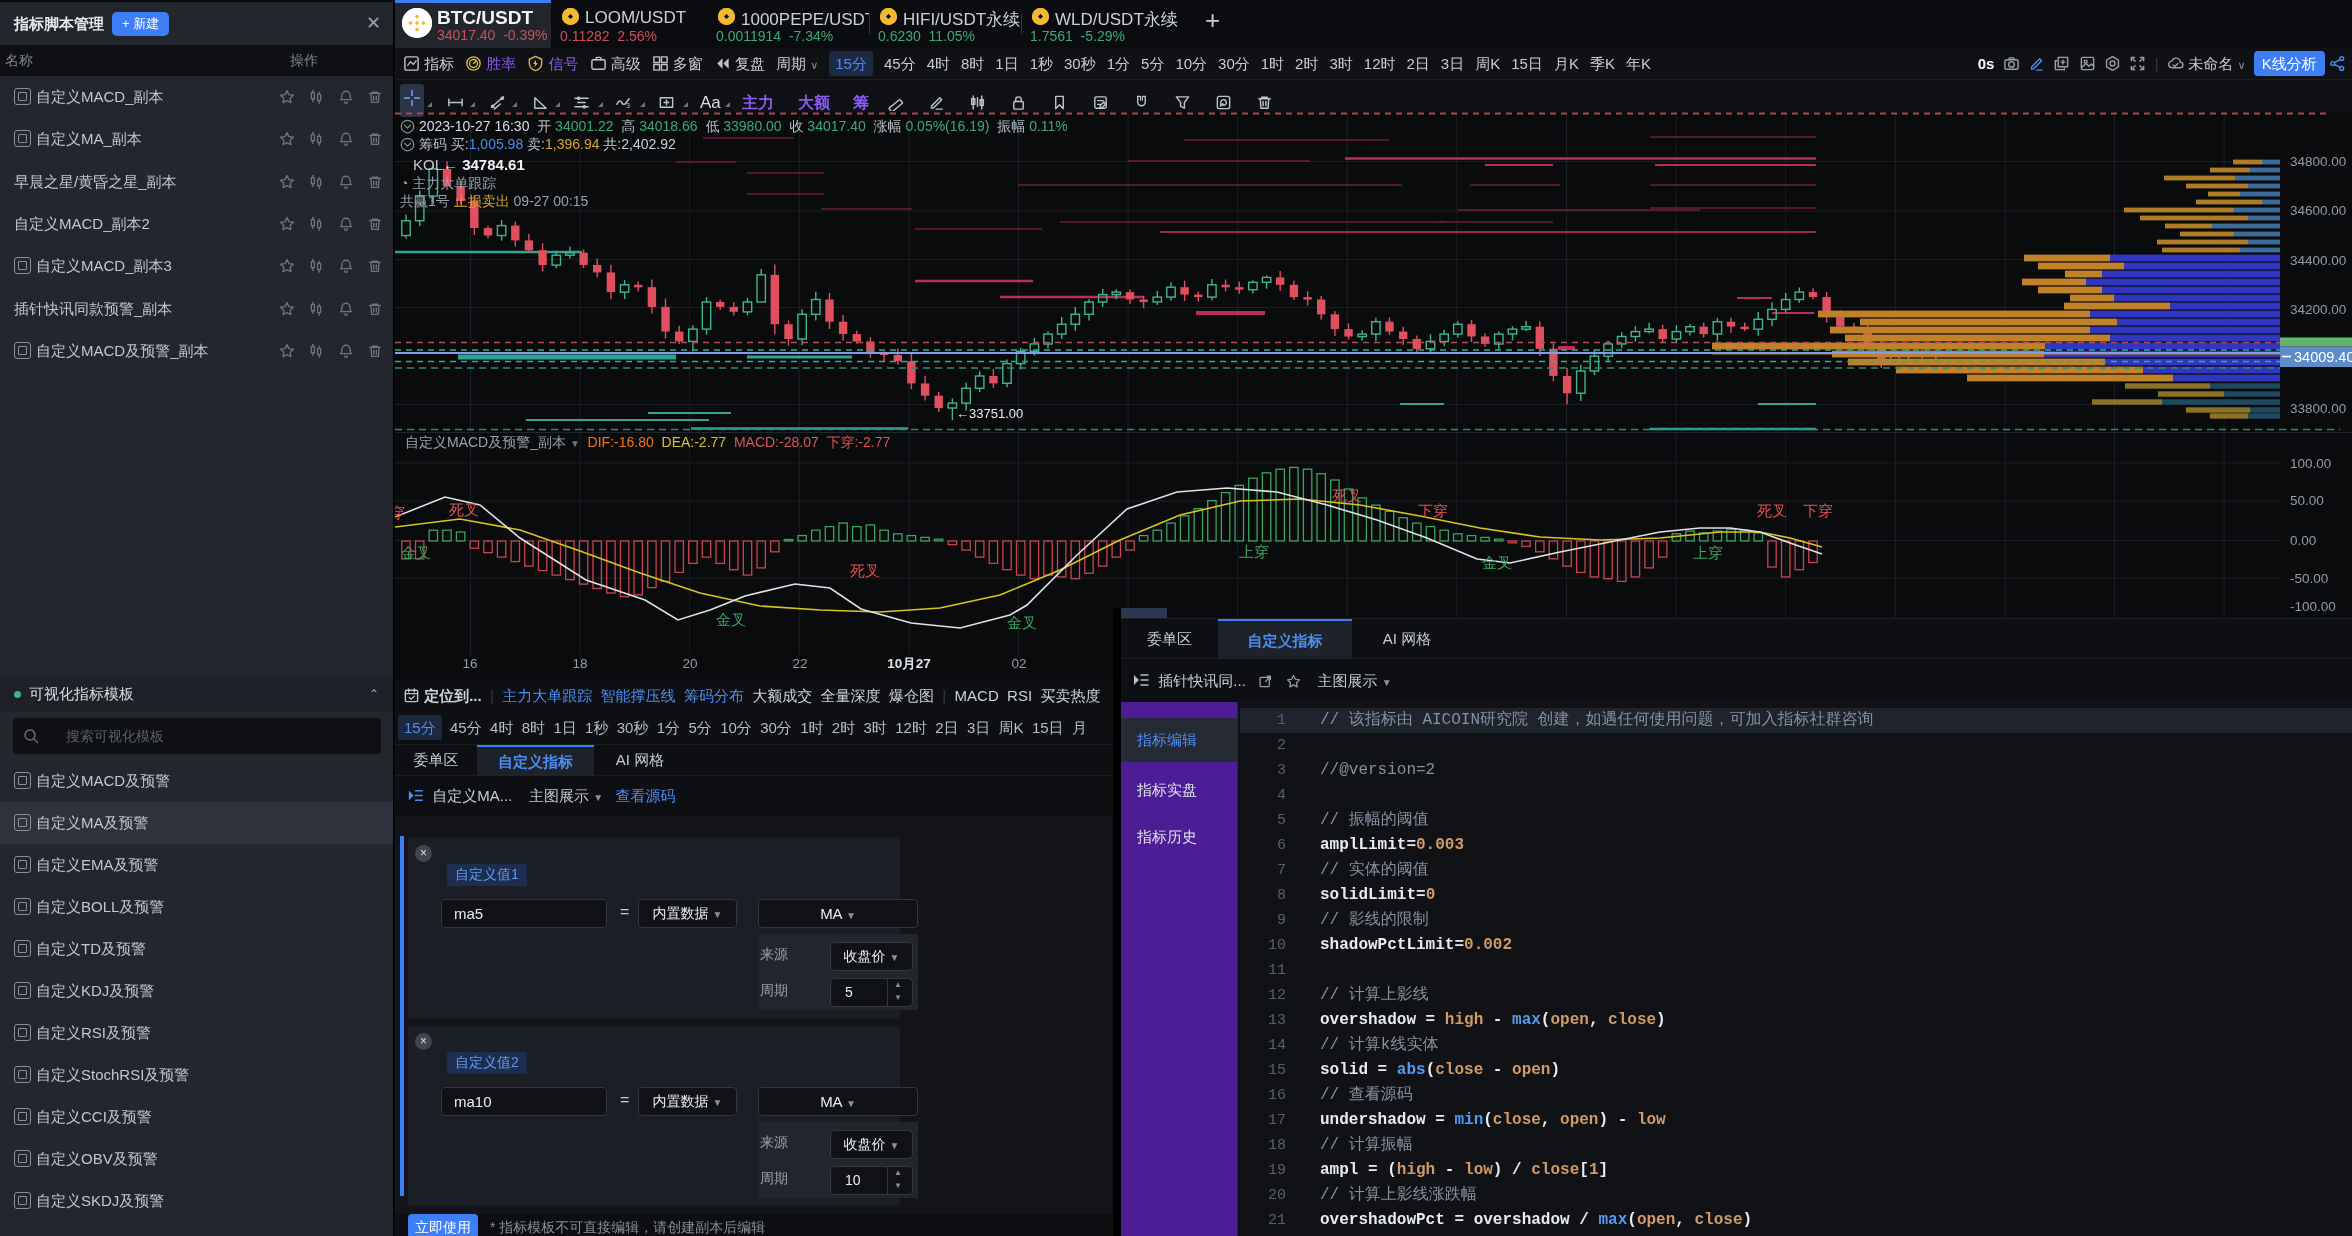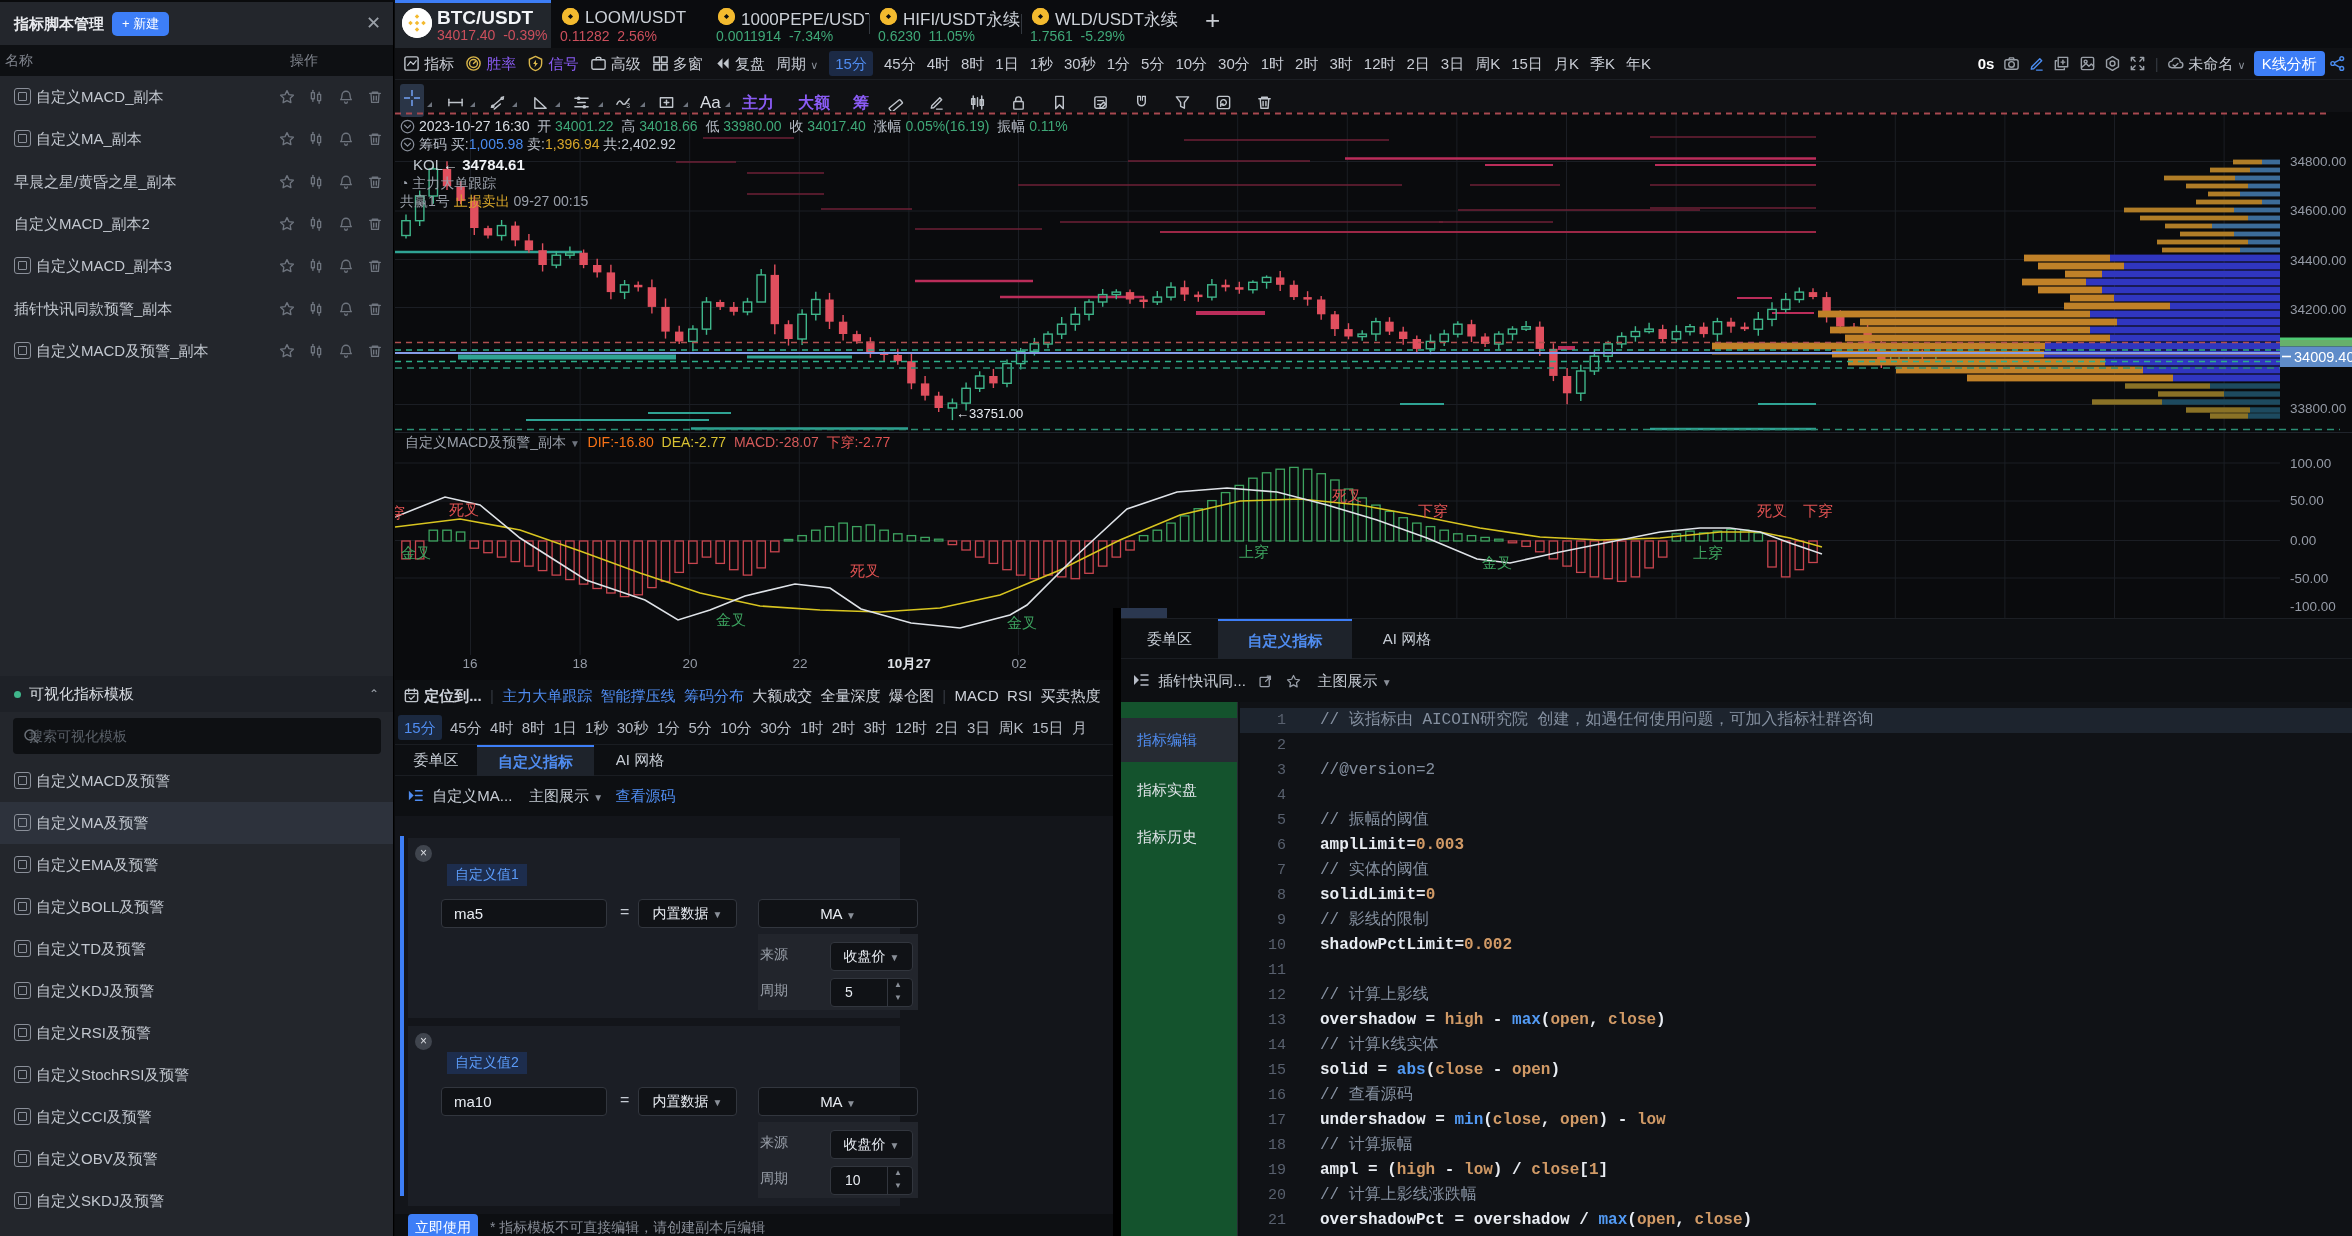--- a/index.html
+++ b/index.html
@@ -17,21 +17,21 @@
 .sb-ic{display:inline-block;width:17px;height:17px;border:1.5px solid #8a8f99;border-radius:3px;
  vertical-align:-3px;margin:0 5px 0 14px;position:relative}
 .sb-ic:before{content:"";position:absolute;left:3px;top:3px;right:3px;bottom:3px;border:1.5px solid #8a8f99;border-radius:1px}
 .ops{position:absolute;right:10px;top:0;width:104px;display:flex;justify-content:space-between;align-items:center;height:42px}
 
 #sb2-head{position:absolute;left:0;top:674px;width:100%;height:36px;background:#1e2127;line-height:36px}
 #sb2-dot{display:inline-block;width:7px;height:7px;border-radius:50%;background:#3fb68b;margin:0 8px 1px 14px}
 #sb2-title{font-size:15px;color:#dadee4}
 #sb2-car{position:absolute;right:14px;top:0;color:#9aa0a8;font-size:12px}
 #sb-search{position:absolute;left:13px;top:716px;width:368px;height:36px;background:#0e1013;
- border-radius:4px;color:#5a6068;font-size:14px;line-height:36px;padding-left:16px}
+ border-radius:4px;color:#5a6068;font-size:14px;line-height:36px;padding-left:53px}
 #sb-search svg{position:absolute;left:10px;top:10px}
 .sb2-item{position:absolute;left:0;width:100%;height:42px;font-size:15px;color:#c2c7cf;line-height:42px}
 .sb2-sel{background:#2d323c}
 
 #topwrap{left:395px;top:0;width:1957px;height:112px;background:#0d0e11}
 .tabbar{position:absolute;left:0;top:0;width:100%;height:48px;background:#0b0c0f}
 #tab0{position:absolute;left:0;top:0;width:156px;height:48px;background:#22262c;border-top:3px solid #3d7ef7}
 .coin{position:absolute;border-radius:50%}
 .tabname{position:absolute;font-size:17px;color:#ccd1d8;white-space:nowrap}
 .tabprice{position:absolute;font-size:14px;white-space:nowrap}
@@ -74,21 +74,21 @@
 .car{color:#8a9099;font-size:10px}
 .subp{position:absolute;background:#22252c}
 .slab{position:absolute;font-size:14px;color:#9aa0aa}
 #bluse{position:absolute;left:13px;top:469px;width:70px;height:26px;background:#3d7ef7;border-radius:4px;
  color:#fff;font-size:14px;text-align:center;line-height:26px}
 #blnote{position:absolute;left:95px;top:474px;font-size:14px;color:#8a8f99}
 
 #brpanel{left:1121px;top:618px;width:1231px;height:618px;background:#0d0f12;border-top:1px solid #1c1f24}
 #brtabs{position:absolute;left:0;top:0;width:100%;height:40px;border-bottom:1px solid #1a1d22}
 #brcfg{position:absolute;left:0;top:40px;width:100%;height:43px;font-size:15px;line-height:43px;white-space:nowrap}
-#brnav{position:absolute;left:0;top:83px;width:117px;height:535px;background:#14532d}
+#brnav{position:absolute;left:0;top:83px;width:117px;height:535px;background:#4c1d95}
 .nav-it{position:absolute;left:0;width:117px;height:44px;font-size:15px;color:#dfe3e8;line-height:44px;padding-left:16px;box-sizing:border-box}
 .nav-act{background:#262b33;color:#4f8cf0}
 #bred{position:absolute;left:119px;top:83px;width:1112px;height:535px;background:#101216;
  font-family:"Liberation Mono",monospace;font-size:16px}
 .cl{position:absolute;left:0;width:100%;height:25px;line-height:25px;white-space:pre}
 .ln{position:absolute;width:46px;text-align:right;color:#58606e;font-size:15px}
 .cd{position:absolute;left:80px;font-weight:bold;color:#e8ecf2}
 .cm{color:#8590a0;font-weight:normal}
 .or{color:#d19a66}
 .bl{color:#539bf5}

